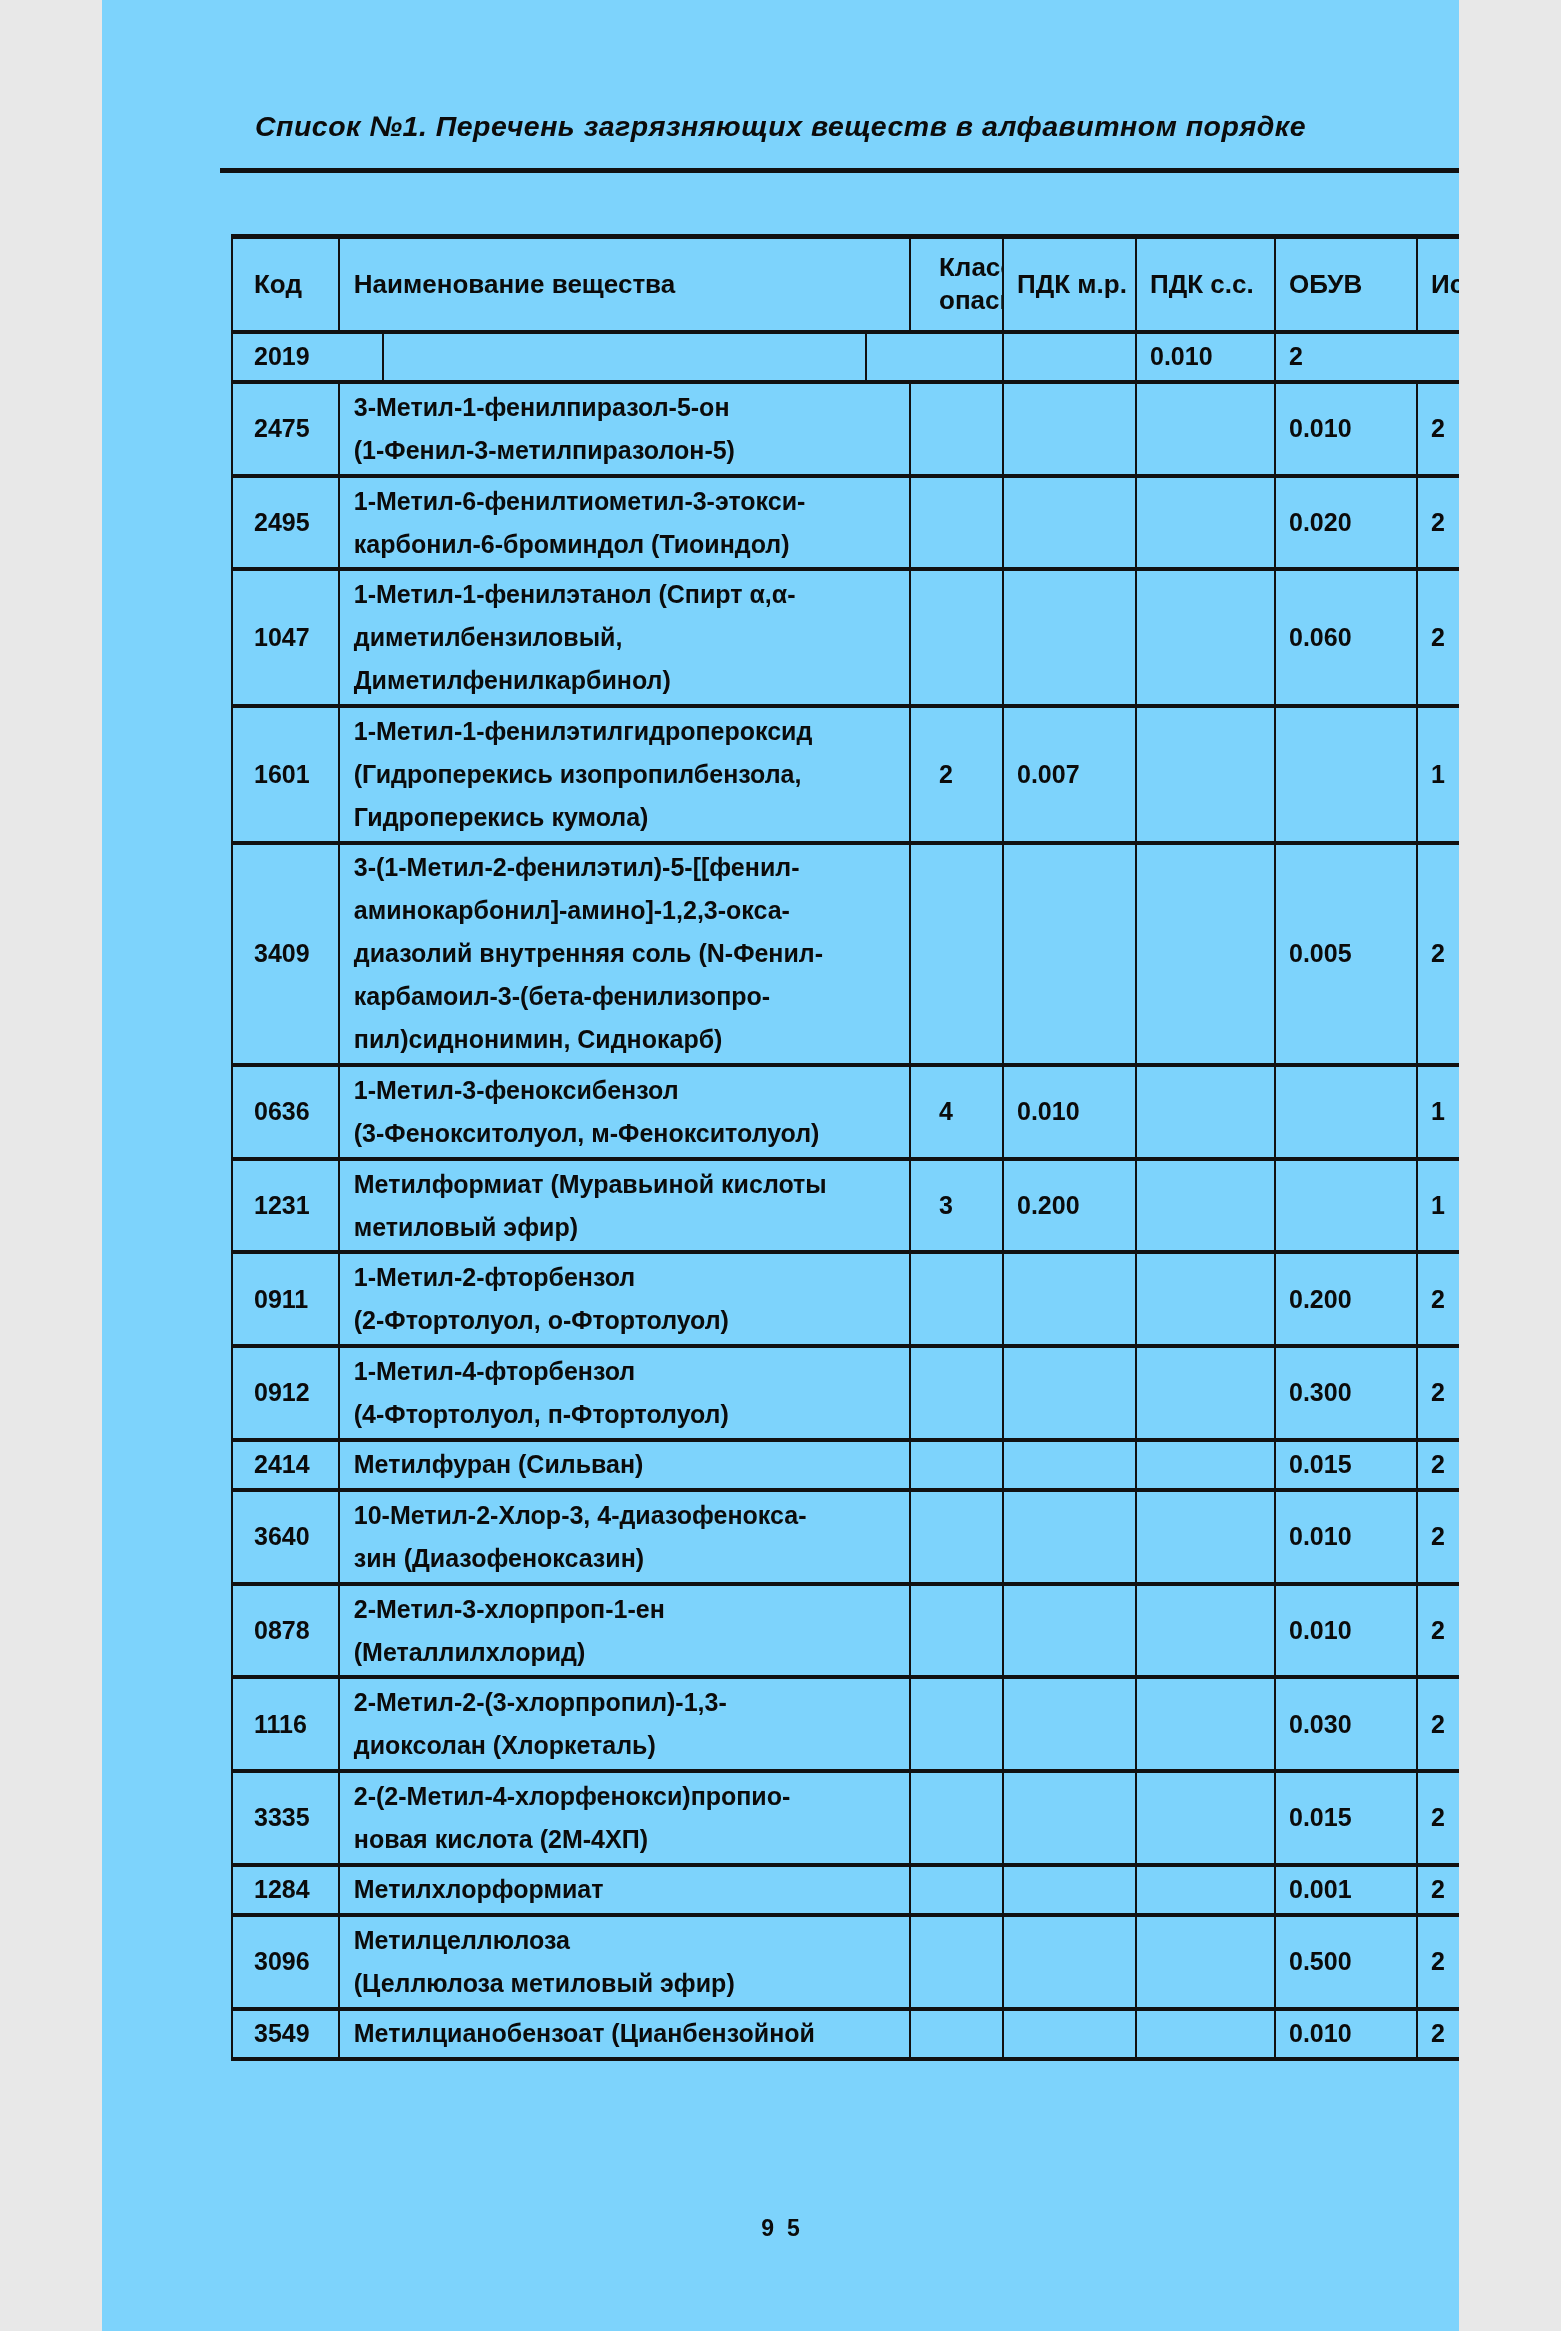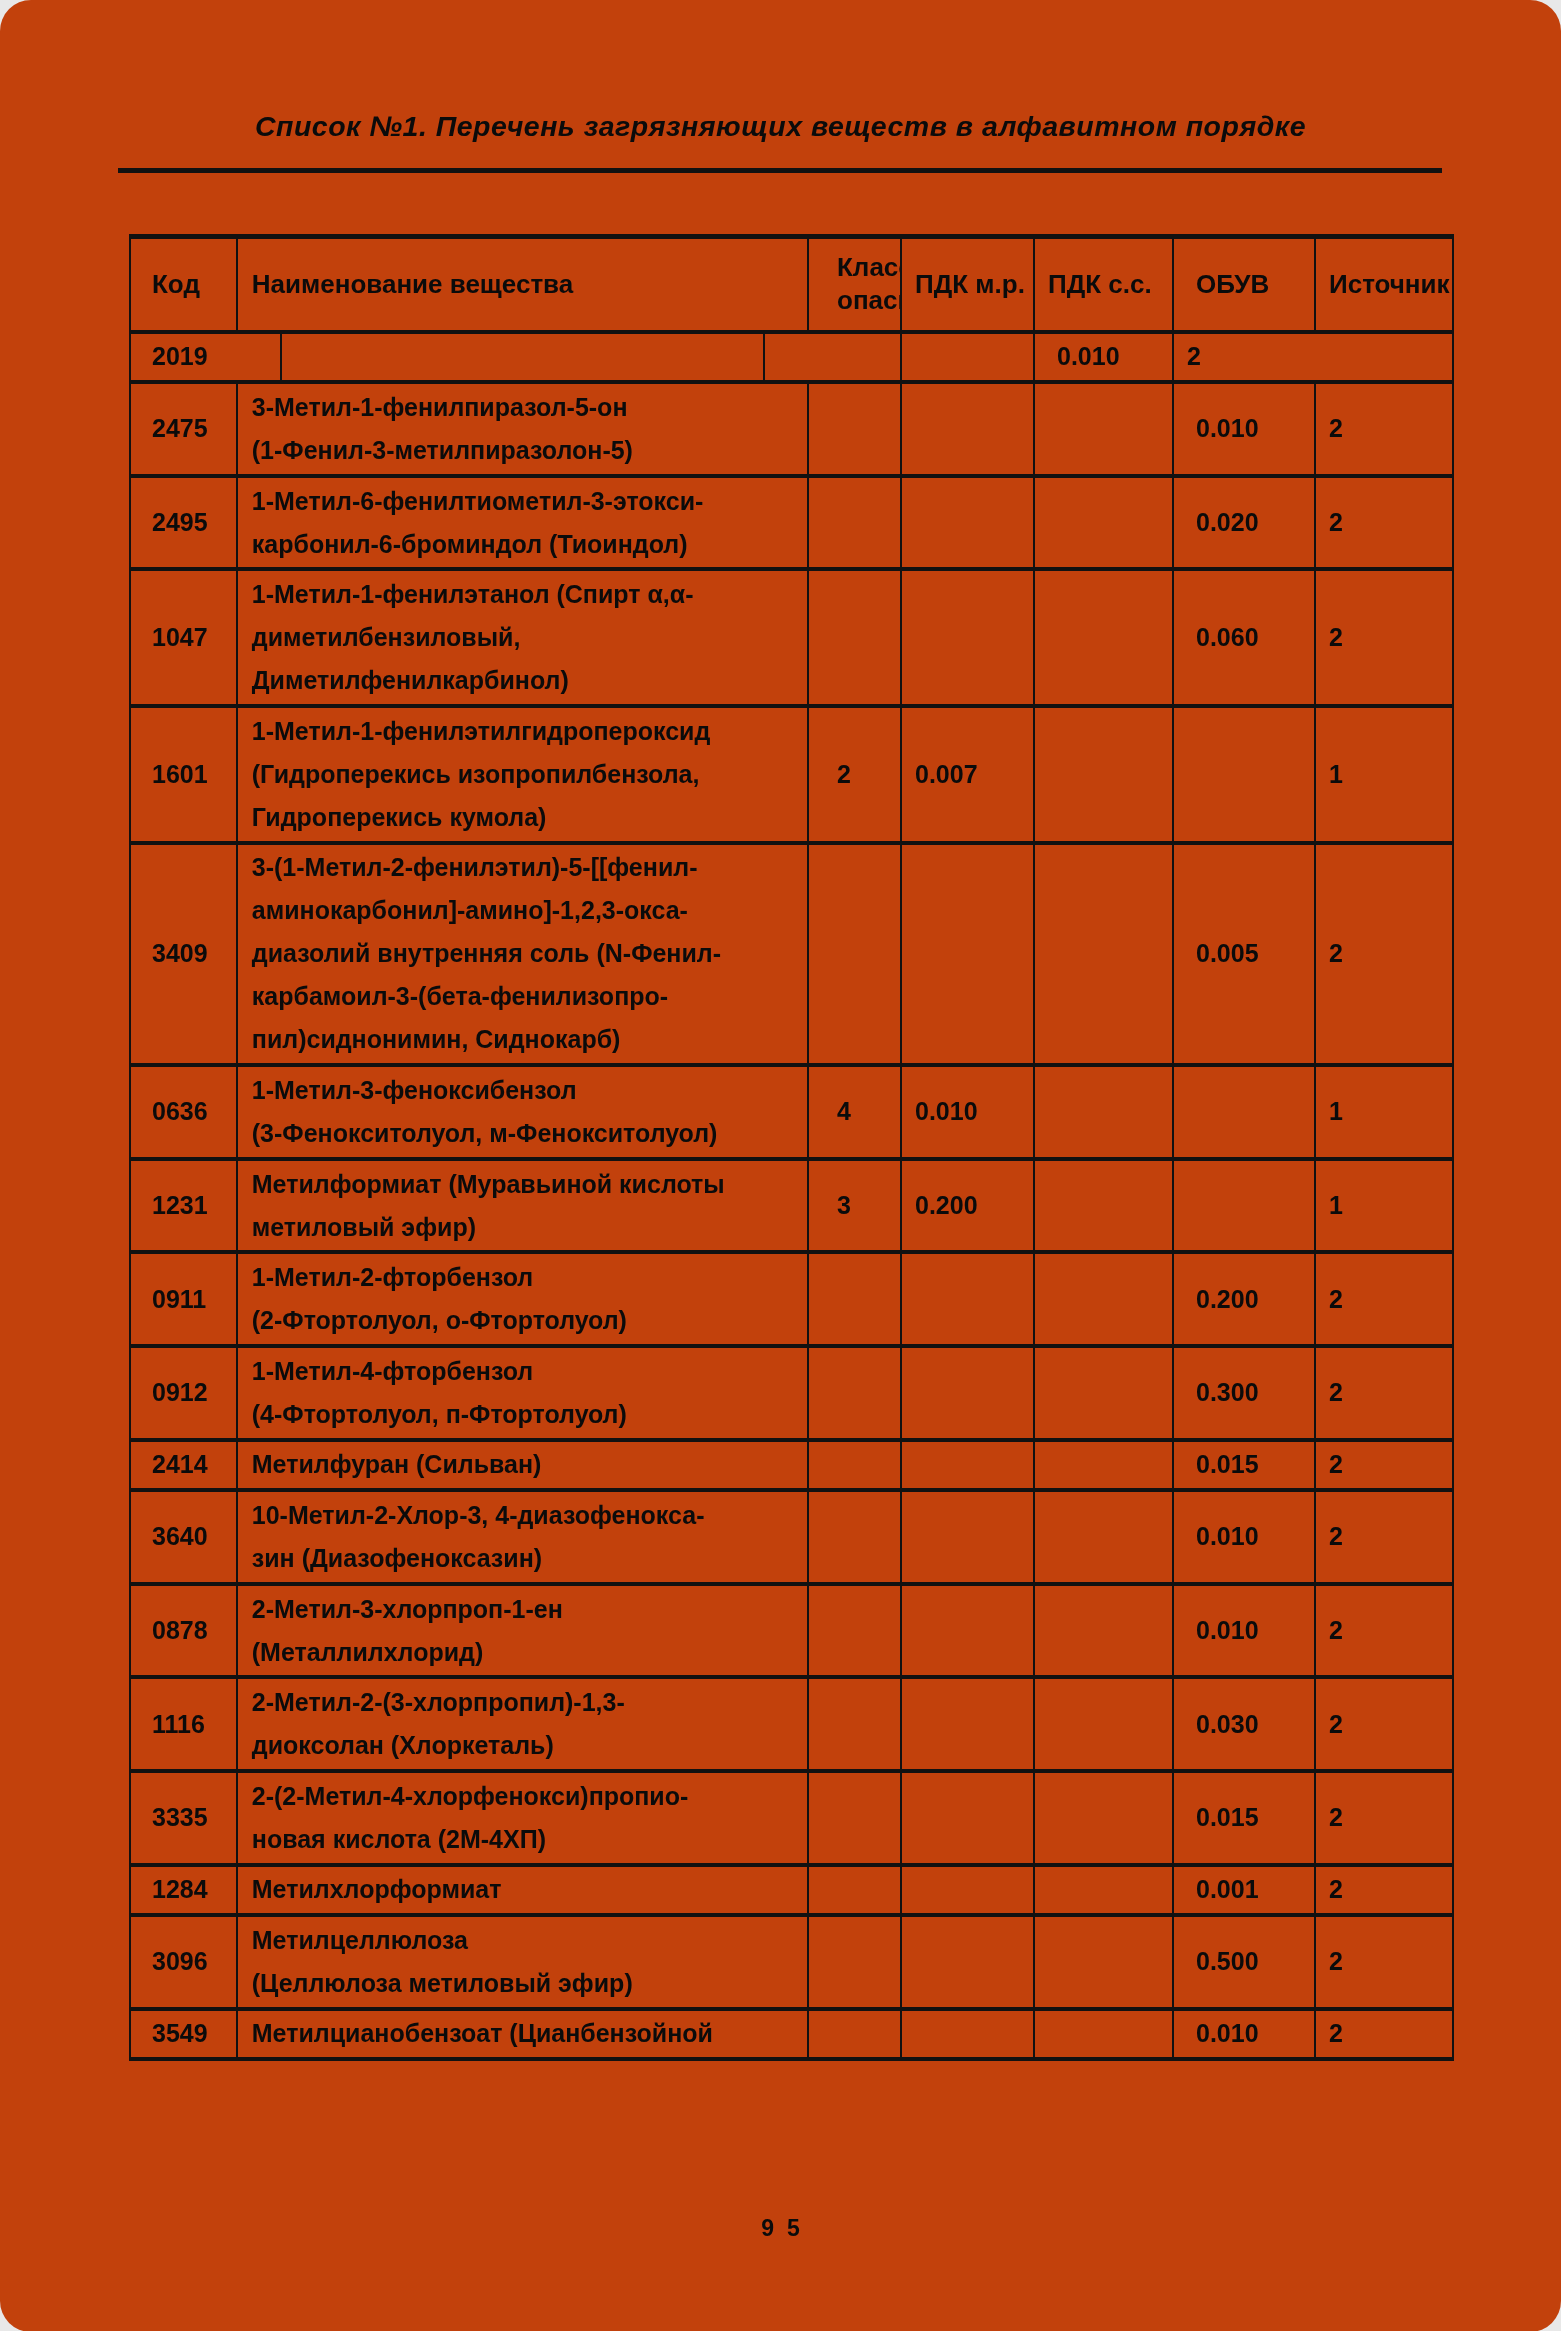--- a/index.html
+++ b/index.html
@@ -2,28 +2,27 @@
 <html style="font-size:14.7px"><head>
 <meta charset="utf-8">
 <style>
   html, body {
     margin: 0;
     padding: 0;
     background: #e8e8e8;
   }
   .page {
     position: relative;
-    width: 1561px;
+    width: 1357px;
     height: 2332px;
     margin: 0 auto;
-    background: #c2410c;
+    background: #7dd3fc;
     color: #0b0b0b;
     font-family: "Liberation Sans", sans-serif;
     overflow: hidden;
-    border-radius: 31px;
   }
   .doc-title {
     position: absolute;
     top: 110px;
     left: 0;
     width: 100%;
     text-align: center;
     font-size: 28.5px;
     font-style: italic;
     font-weight: 600;
@@ -63,21 +62,21 @@
     line-height: 43px;
     white-space: pre-line;
     overflow: hidden;
   }
   .cell:first-child { border-left: none; }
   .c-code  { padding-left: 21px; }
   .c-name  { padding-left: 13.8px; padding-right: 0; }
   .c-class { padding-left: 28px; margin-left: 44px; }
   .c-pdkmr { padding-left: 13px; }
   .c-pdkss { padding-left: 13px; }
-  .c-obuv  { padding-left: 22px; }
+  .c-obuv  { padding-left: 13px; }
   .c-src   { padding-left: 13px; }
   .header-row .cell {
     min-height: 87px;
     font-size: 26px;
     line-height: 33px;
   }
   .page-number {
     position: absolute;
     top: 2215px;
     left: 0;

